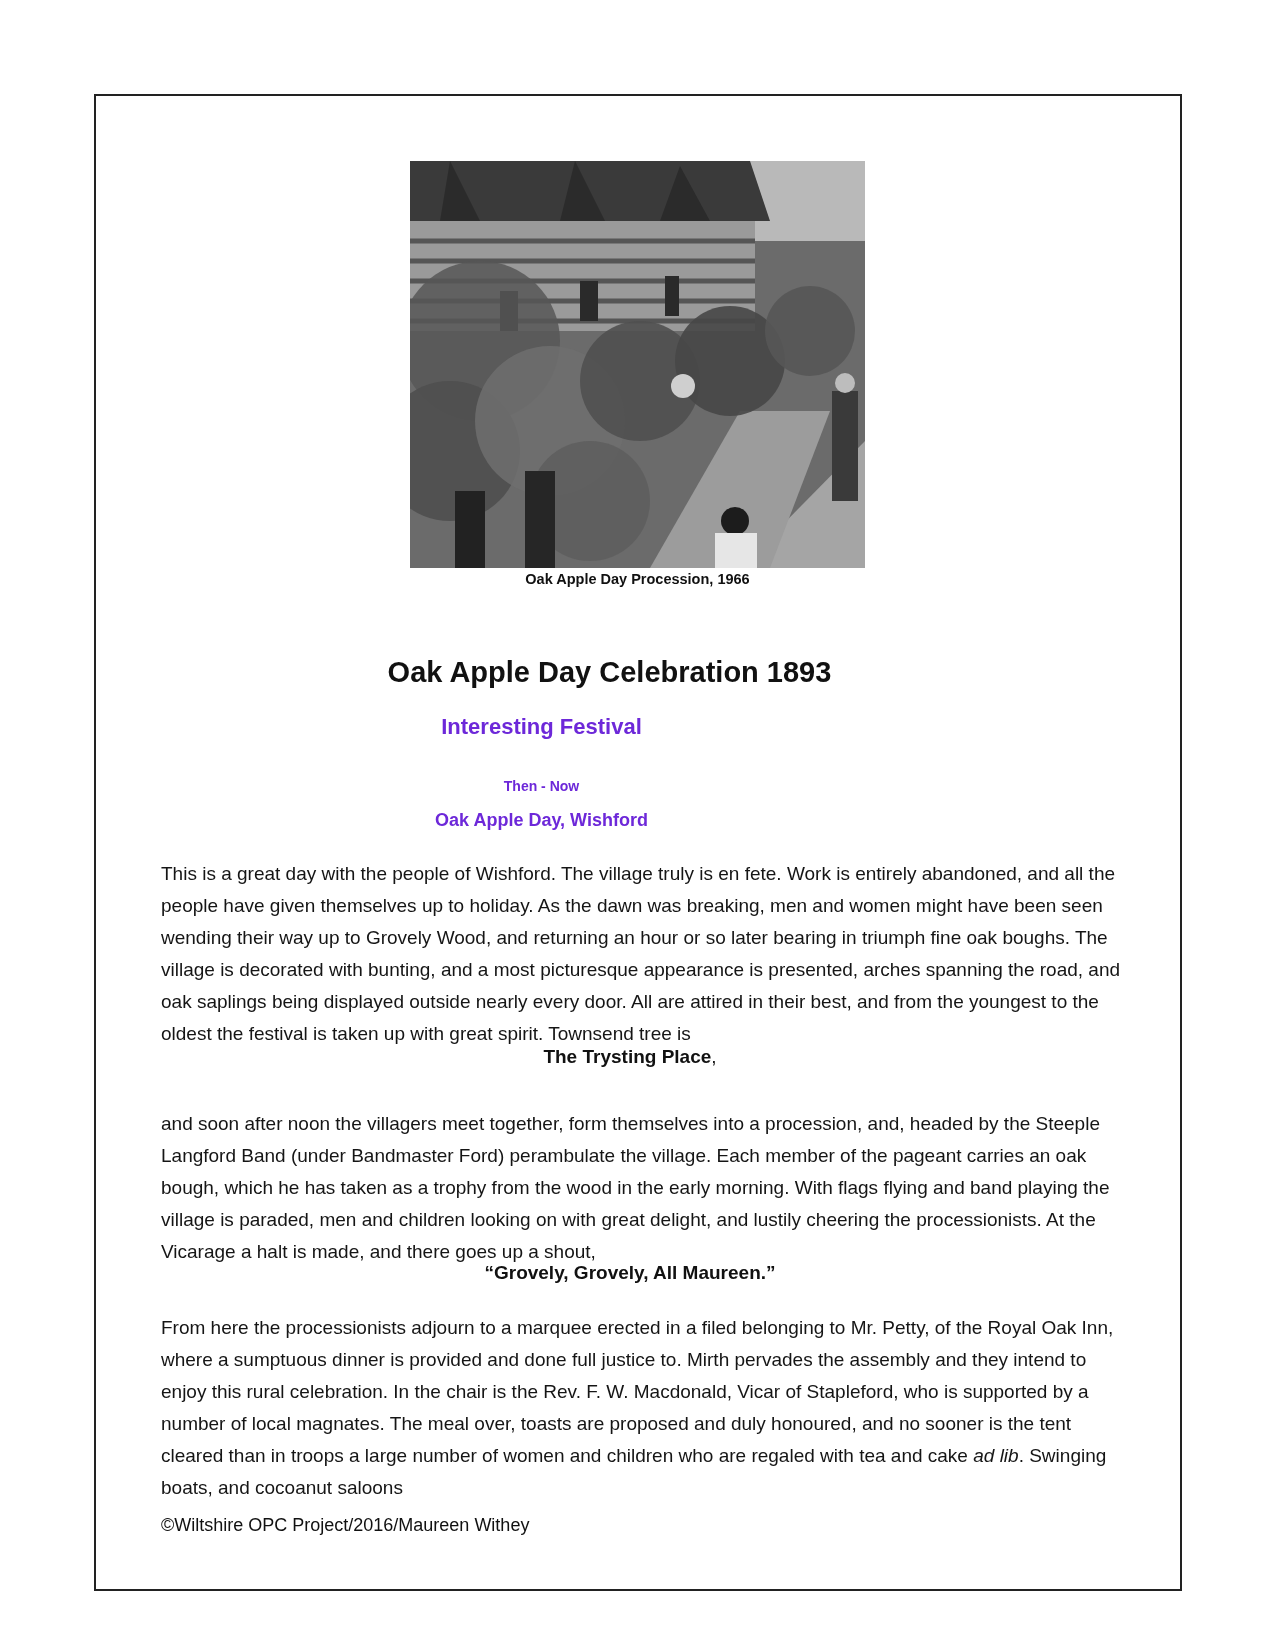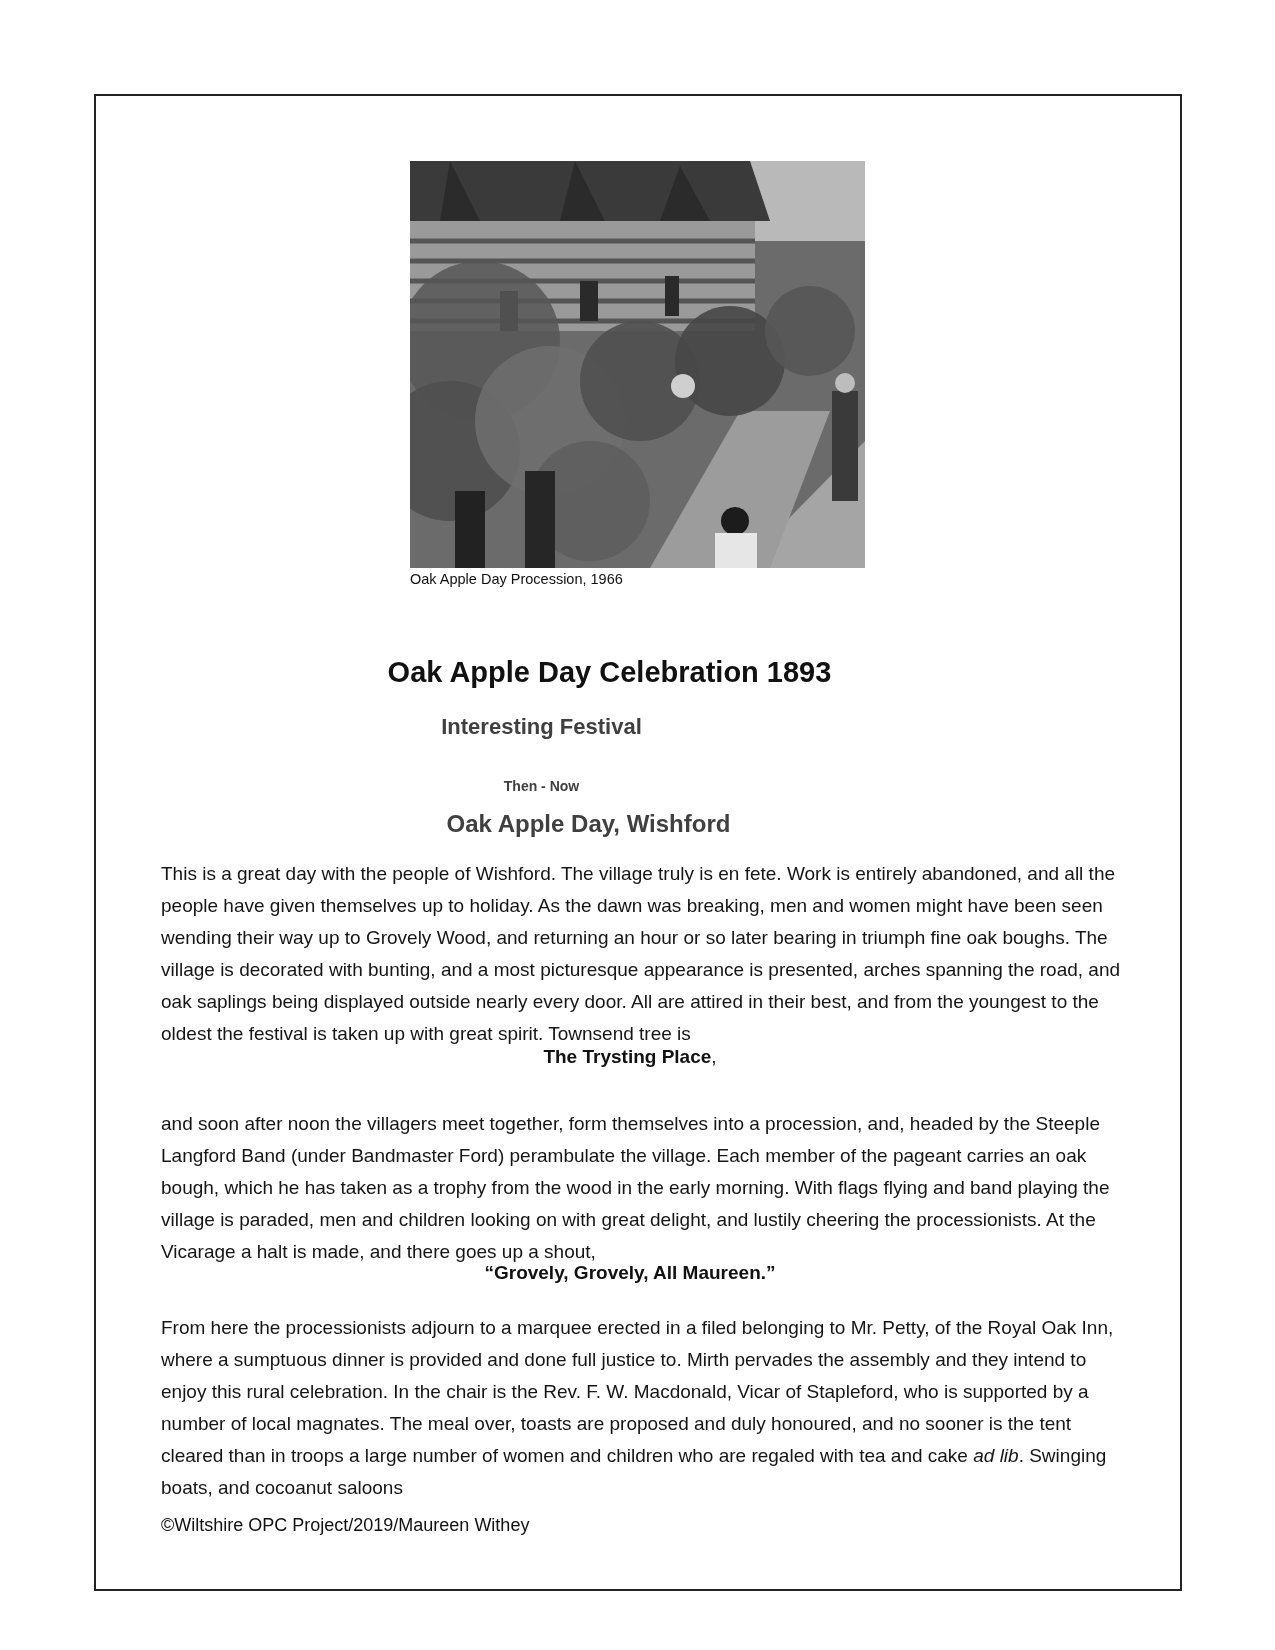--- a/index.html
+++ b/index.html
@@ -8,34 +8,34 @@
     position: absolute; left: 94px; top: 94px; width: 1088px; height: 1497px;
     border: 2px solid #222; box-sizing: border-box;
   }
   .photo {
     position: absolute; left: 410px; top: 161px; width: 455px; height: 407px;
     overflow: hidden;
     background: linear-gradient(180deg, #3d3d3d 0%, #5b5b5b 12%, #7c7c7c 22%, #6a6a6a 35%, #4a4a4a 55%, #707070 70%, #8a8a8a 85%, #5a5a5a 100%);
   }
   .photo svg { position: absolute; left: 0; top: 0; width: 100%; height: 100%; }
   .caption {
-    position: absolute; left: 410px; width: 455px; top: 571px; 
-    font-family: "Liberation Sans", sans-serif; font-size: 14.5px; color: #111;
+    position: absolute; left: 410px; width: 455px; top: 571px; text-align: center;
+    font-family: "Liberation Sans", sans-serif; font-size: 14.5px; color: #111; font-weight: bold;
   }
   .title {
     position: absolute; left: 0; width: 1219px; top: 656px; text-align: center;
     font-family: "Liberation Sans", sans-serif; font-weight: bold; font-size: 29px; color: #111;
   }
   .subtitle {
     position: absolute; left: 0; width: 1083px; text-align: center;
-    font-family: "Liberation Sans", sans-serif; font-weight: bold; color: #404040;
+    font-family: "Liberation Sans", sans-serif; font-weight: bold; color: #6d28d9;
   }
   .st1 { top: 714px; font-size: 22px; }
   .st2 { top: 778px; font-size: 14px; }
-  .st3 { top: 810px; font-size: 24px; padding-left: 47px; }
+  .st3 { top: 810px; font-size: 18px; }
   .para {
     position: absolute; left: 161px; width: 960px;
     font-family: "Liberation Sans", sans-serif; font-size: 19px; line-height: 32px; color: #151515;
     margin: 0;
   }
   .p1 { top: 858px; }
   .p2 { top: 1108px; }
   .p3 { top: 1312px; }
   .centered-bold {
     position: absolute; left: 0; width: 1260px; text-align: center;
@@ -102,13 +102,13 @@
 <p class="para p1">This is a great day with the people of Wishford.  The village truly is en fete.  Work is entirely abandoned, and all the people have given themselves up to holiday.  As the dawn was breaking, men and women might have been seen wending their way up to Grovely Wood, and returning an hour or so later bearing in triumph fine oak boughs.  The village is decorated with bunting, and a most picturesque appearance is presented, arches spanning the road, and oak saplings being displayed outside nearly every door.  All are attired in their best, and from the youngest to the oldest the festival is taken up with great spirit.  Townsend tree is</p>
 
 <div class="centered-bold cb1"><b>The Trysting Place</b><span>,</span></div>
 
 <p class="para p2">and soon after noon the villagers meet together, form themselves into a procession, and, headed by the Steeple Langford Band (under Bandmaster Ford) perambulate the village.  Each member of the pageant carries an oak bough, which he has taken as a trophy from the wood in the early morning.  With flags flying and band playing the village is paraded, men and children looking on with great delight, and lustily cheering the processionists.  At the Vicarage a halt is made, and there goes up a shout,</p>
 
 <div class="centered-bold cb2"><b>“Grovely, Grovely, All Maureen.”</b></div>
 
 <p class="para p3"><span>From here the processionists adjourn to a marquee erected in a filed belonging to Mr. Petty, of the Royal Oak Inn, where a sumptuous dinner is provided and done full justice to.  Mirth pervades the assembly and they intend to enjoy this rural celebration.  In the chair is the Rev. F. W. Macdonald, Vicar of Stapleford, who is supported by a number of local magnates.  The meal over, toasts are proposed and duly honoured, and no sooner is the tent cleared than in troops a large number of women and children who are regaled with tea and cake </span><i>ad lib</i><span>.  Swinging boats, and cocoanut saloons</span></p>
 
-<div class="footer">©Wiltshire OPC Project/2019/Maureen Withey</div>
+<div class="footer">©Wiltshire OPC Project/2016/Maureen Withey</div>
 
 </body></html>

